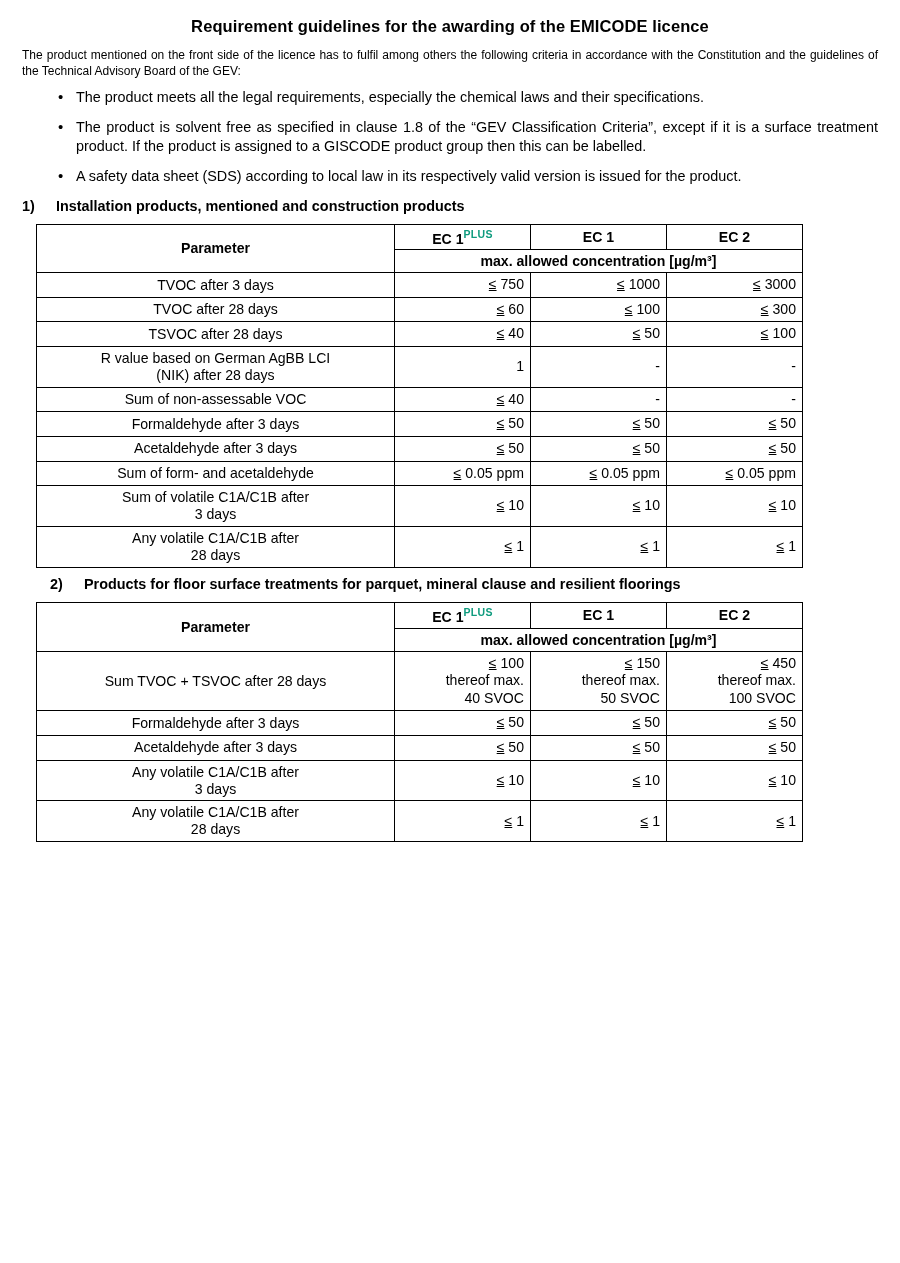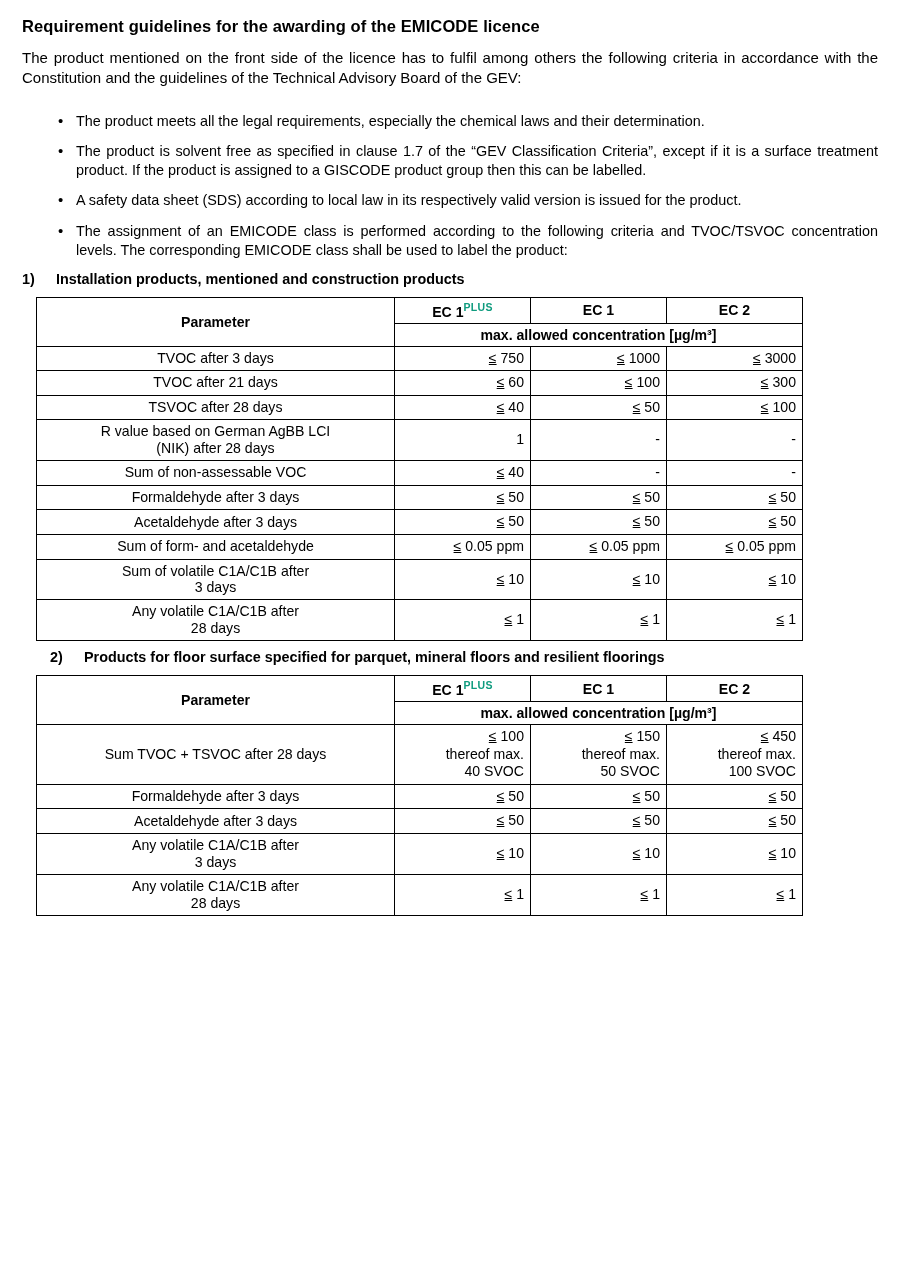--- a/index.html
+++ b/index.html
@@ -14,28 +14,29 @@
     color: #000000;
   }
   .page {
     width: 900px;
     box-sizing: border-box;
     padding: 12px 22px 10px 22px;
   }
   h1.doc-title {
     font-size: 16.5px;
     font-weight: bold;
+    text-align: center;
     margin: 5px 0 12px 0;
     letter-spacing: 0.1px;
   }
   p.intro {
-    font-size: 15px;
+    font-size: 12px;
     line-height: 1.33;
     text-align: justify;
-    margin: 0 0 24px 0;
+    margin: 0 0 8px 0;
   }
   ul.criteria {
     margin: 0 0 4px 0;
     padding-left: 36px;
     list-style: none;
   }
   ul.criteria > li {
     position: relative;
     font-size: 14.4px;
     line-height: 1.33;
@@ -122,24 +123,23 @@
 </head>
 <body>
 
 <div class="page">
 
   <h1 class="doc-title">Requirement guidelines for the awarding of the EMICODE licence</h1>
 
   <p class="intro">The product mentioned on the front side of the licence has to fulfil among others the following criteria in accordance with the Constitution and the guidelines of the Technical Advisory Board of the GEV:</p>
 
   <ul class="criteria">
-    <li>The product meets all the legal requirements, especially the chemical laws and their determination.</li>
-    <li>The product is solvent free as specified in clause 1.7 of the “GEV Classification Criteria”, except if it is a surface treatment product. If the product is assigned to a GISCODE product group then this can be labelled.</li>
+    <li>The product meets all the legal requirements, especially the chemical laws and their specifications.</li>
+    <li>The product is solvent free as specified in clause 1.8 of the “GEV Classification Criteria”, except if it is a surface treatment product. If the product is assigned to a GISCODE product group then this can be labelled.</li>
     <li>A safety data sheet (SDS) according to local law in its respectively valid version is issued for the product.</li>
-    <li>The assignment of an EMICODE class is performed according to the following criteria and TVOC/TSVOC concentration levels. The corresponding EMICODE class shall be used to label the product:</li>
   </ul>
 
   <div class="section-heading">
     <span class="num">1)</span><span>Installation products, mentioned and construction products</span>
   </div>
 
   <table class="spec">
     <colgroup>
       <col class="col-param">
         <col class="col-val">
@@ -156,21 +156,21 @@
       <tr>
         <th class="conc-head" colspan="3">max. allowed concentration [µg/m³]</th>
       </tr>
     <tr>
           <td class="param multiline">TVOC after 3 days</td>
           <td class="val multiline"><span class="lt">≤</span> 750</td>
           <td class="val multiline"><span class="lt">≤</span> 1000</td>
           <td class="val multiline"><span class="lt">≤</span> 3000</td>
         </tr>
         <tr>
-          <td class="param multiline">TVOC after 21 days</td>
+          <td class="param multiline">TVOC after 28 days</td>
           <td class="val multiline"><span class="lt">≤</span> 60</td>
           <td class="val multiline"><span class="lt">≤</span> 100</td>
           <td class="val multiline"><span class="lt">≤</span> 300</td>
         </tr>
         <tr>
           <td class="param multiline">TSVOC after 28 days</td>
           <td class="val multiline"><span class="lt">≤</span> 40</td>
           <td class="val multiline"><span class="lt">≤</span> 50</td>
           <td class="val multiline"><span class="lt">≤</span> 100</td>
         </tr>
@@ -216,21 +216,21 @@
           <td class="param multiline">Any volatile C1A/C1B after
 28 days</td>
           <td class="val multiline"><span class="lt">≤</span> 1</td>
           <td class="val multiline"><span class="lt">≤</span> 1</td>
           <td class="val multiline"><span class="lt">≤</span> 1</td>
         </tr>
       </tbody>
   </table>
 
   <div class="section-heading sec2">
-    <span class="num">2)</span><span>Products for floor surface specified for parquet, mineral floors and resilient floorings</span>
+    <span class="num">2)</span><span>Products for floor surface treatments for parquet, mineral clause and resilient floorings</span>
   </div>
 
   <table class="spec">
     <colgroup>
       <col class="col-param">
         <col class="col-val">
         <col class="col-val">
         <col class="col-val">
     </colgroup>
     <tbody id="table2-body">

